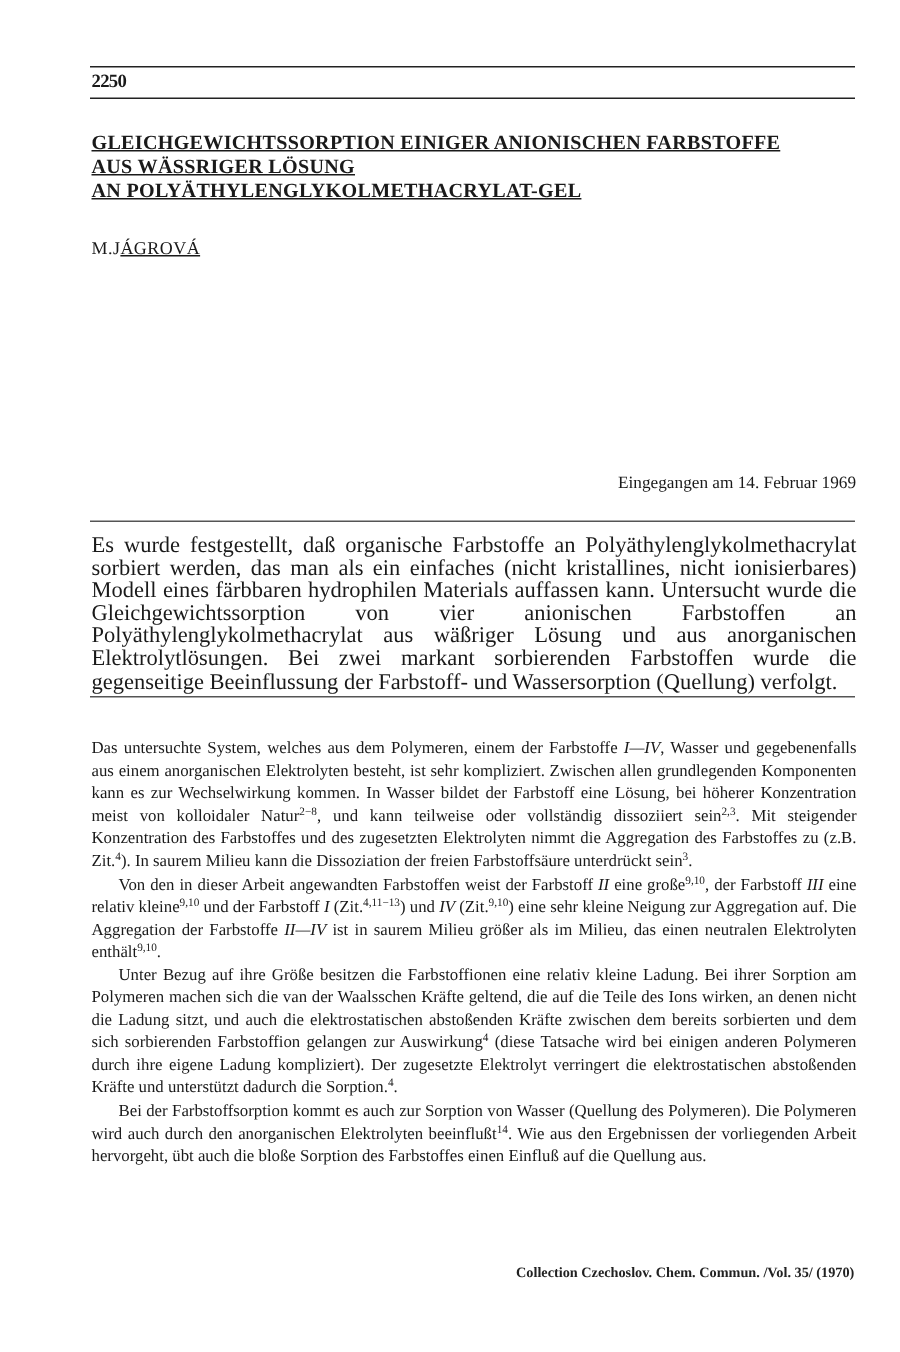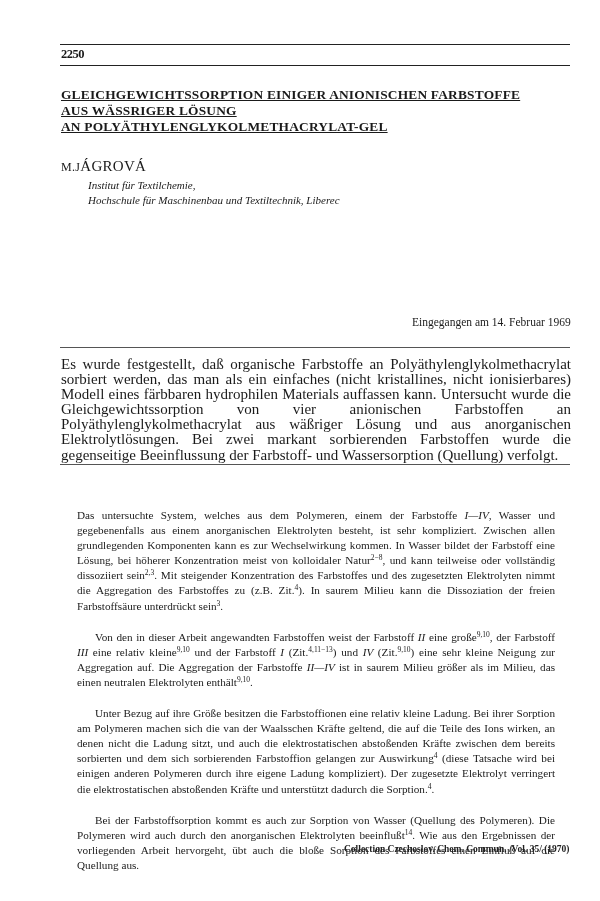--- a/index.html
+++ b/index.html
@@ -6,28 +6,28 @@
   body { width: 600px; height: 901px; position: relative; overflow: hidden;
          font-family: "Liberation Serif", "DejaVu Serif", serif; color: #1a1a1a; }
   .page { position: absolute; left: 0; top: 0; width: 600px; height: 901px; }
   .rule { position: absolute; left: 60px; width: 510px; height: 0; border-top: 1.5px solid #222; }
   .rule.thin { border-top: 1px solid #555; }
   .pagenum { position: absolute; left: 61px; top: 47px; font-weight: bold; font-size: 12.5px; letter-spacing: -0.5px; }
   .title { position: absolute; left: 61px; top: 87px; width: 510px; font-weight: bold; font-size: 13.4px;
            line-height: 16px; letter-spacing: 0.2px; text-decoration: underline; }
   .title div { white-space: nowrap; }
   .author { position: absolute; left: 61px; top: 158px; font-size: 12px; letter-spacing: 0.3px; }
-  .author .sc { font-size: 15px; }
+  .author .sc { font-size: 12px; text-decoration: underline; }
   .affil { position: absolute; left: 88px; top: 178px; font-style: italic; font-size: 11px; line-height: 15px; }
   .received { position: absolute; left: 412px; top: 301px; font-size: 11.5px; white-space: nowrap; margin-top: 15px; }
   .abstract { position: absolute; left: 61px; top: 357px; width: 510px; font-size: 15px; line-height: 15.1px;
               text-align: justify; }
   .body { position: absolute; left: 61px; top: 492px; width: 510px; font-size: 11.2px; line-height: 15.1px;
           text-align: justify; }
-  .body p { margin: 16px; text-indent: 0; }
+  .body p { margin: 0; text-indent: 0; }
   .body p.ind { text-indent: 18px; }
   .abstract p { margin: 0; }
   sup { font-size: 7.5px; line-height: 0; vertical-align: 4px; }
   .footer { position: absolute; left: 344px; top: 844px; font-size: 9.5px; font-weight: bold; white-space: nowrap; color: #222; }
   i { font-style: italic; }
 </style>
 </head>
 <body>
 
 <div class="page">
@@ -37,24 +37,20 @@
   <div class="rule" style="top:65px;"></div>
 
   <div class="title">
     <div>GLEICHGEWICHTSSORPTION EINIGER ANIONISCHEN FARBSTOFFE</div>
     <div>AUS WÄSSRIGER LÖSUNG</div>
     <div>AN POLYÄTHYLENGLYKOLMETHACRYLAT-GEL</div>
   </div>
 
   <div class="author"><span>M.</span><span>J</span><span class="sc">ÁGROVÁ</span></div>
 
-  <div class="affil">
-    <div>Institut für Textilchemie,</div>
-    <div>Hochschule für Maschinenbau und Textiltechnik, Liberec</div>
-  </div>
 
   <div class="received">Eingegangen am 14. Februar 1969</div>
 
   <div class="rule thin" style="top:347px;"></div>
   <div class="abstract">
     <p>Es wurde festgestellt, daß organische Farbstoffe an Polyäthylenglykolmethacrylat sorbiert werden, das man als ein einfaches (nicht kristallines, nicht ionisierbares) Modell eines färbbaren hydrophilen Materials auffassen kann. Untersucht wurde die Gleichgewichtssorption von vier anionischen Farbstoffen an Polyäthylenglykolmethacrylat aus wäßriger Lösung und aus anorganischen Elektrolytlösungen. Bei zwei markant sorbierenden Farbstoffen wurde die gegenseitige Beeinflussung der Farbstoff- und Wassersorption (Quellung) verfolgt.</p>
   </div>
   <div class="rule thin" style="top:464px;"></div>
 
   <div class="body">

